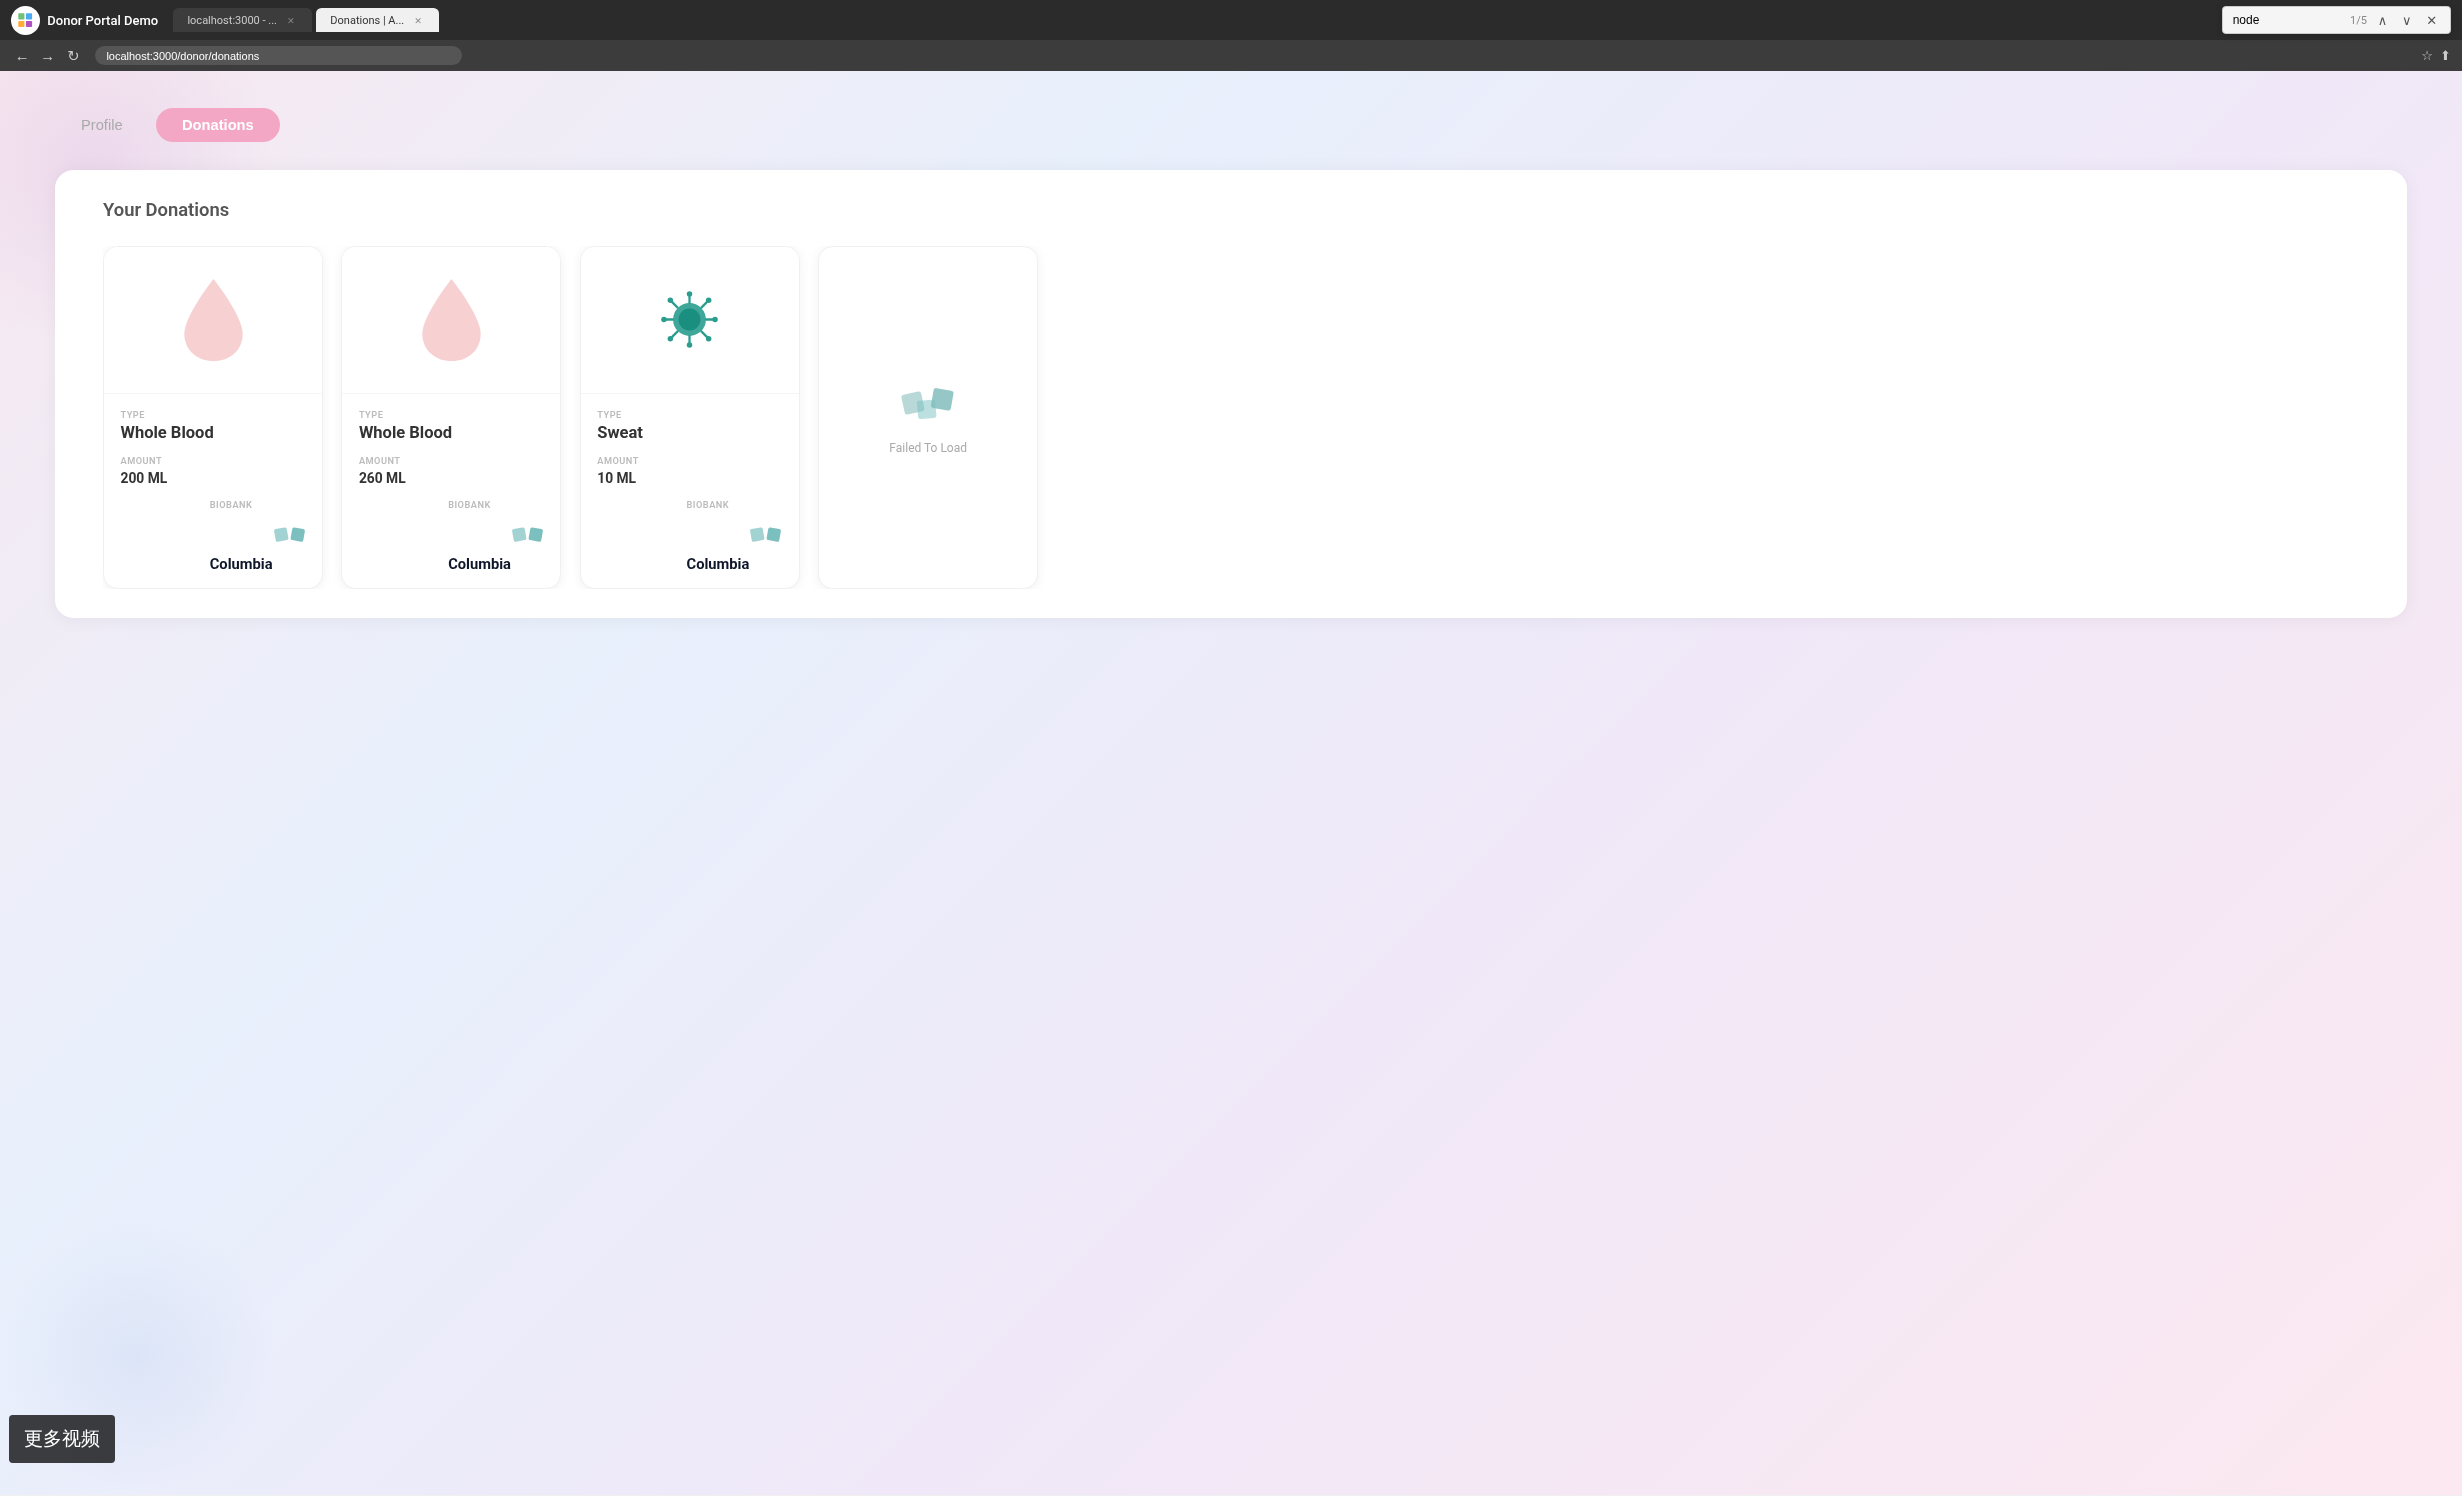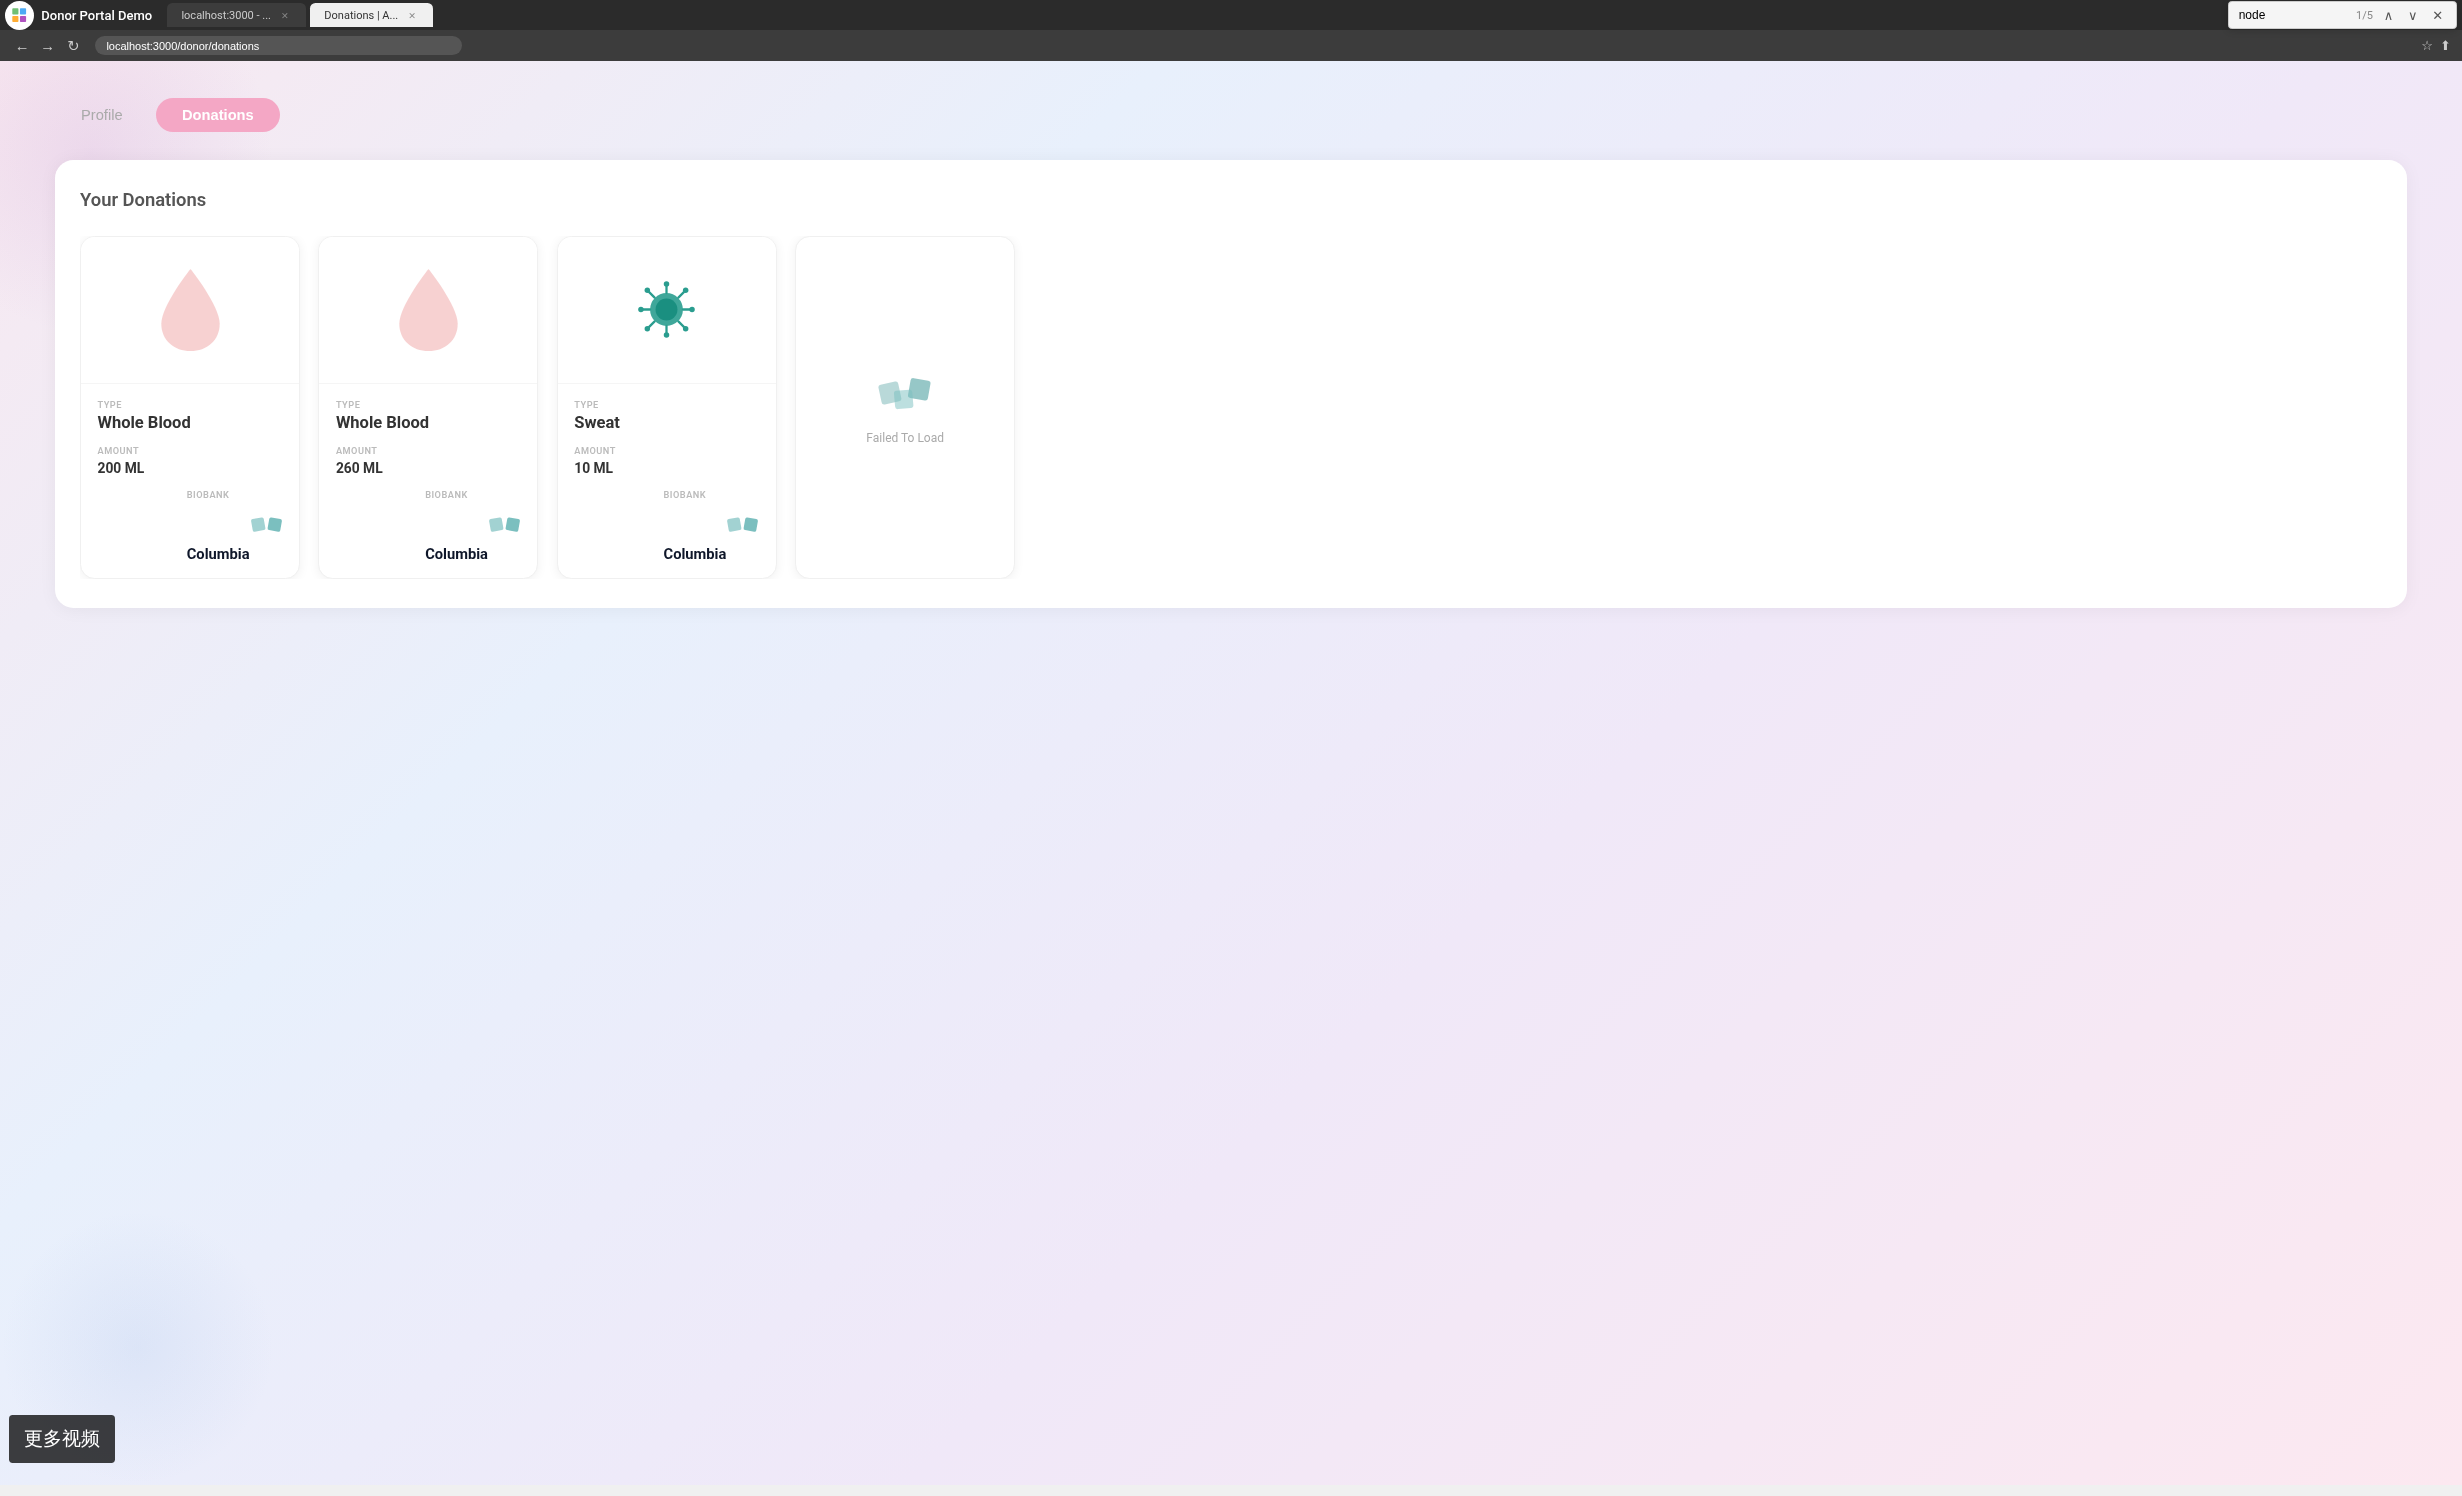--- a/index.html
+++ b/index.html
@@ -5,24 +5,24 @@
     * { box-sizing: border-box; margin: 0; padding: 0; }
     body {
       font-family: -apple-system, BlinkMacSystemFont, 'Segoe UI', Roboto, sans-serif;
       background: #f0f0f0;
       min-height: 100vh;
     }
 
     
     .browser-chrome {
       background: #2b2b2b;
-      height: 30px;
-      display: flex;
-      align-items: center;
-      padding: 0 5px;
+      height: 40px;
+      display: flex;
+      align-items: center;
+      padding: 0 11px;
       gap: 7.3px;
     }
     .browser-logo {
       width: 29px;
       height: 29px;
       background: white;
       border-radius: 50%;
       display: flex;
       align-items: center;
       justify-content: center;
@@ -247,21 +247,21 @@
     .stat-value {
       font-size: 29px;
       font-weight: 700;
       color: #e87ab0;
     }
 
     
     .donations-section {
       background: white;
       border-radius: 18.4px;
-      padding: 29px 25px;
+      padding: 29px 48px;
       box-shadow: 0 1.8px 18.4px rgba(0,0,0,0.05);
       position: relative;
       z-index: 1;
     }
     .section-title {
       font-size: 18.4px;
       font-weight: 600;
       color: #555;
       margin-bottom: 26px;
     }

